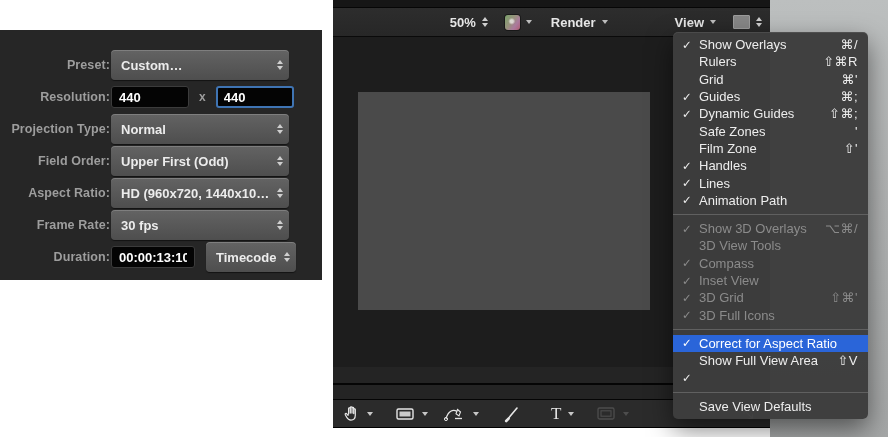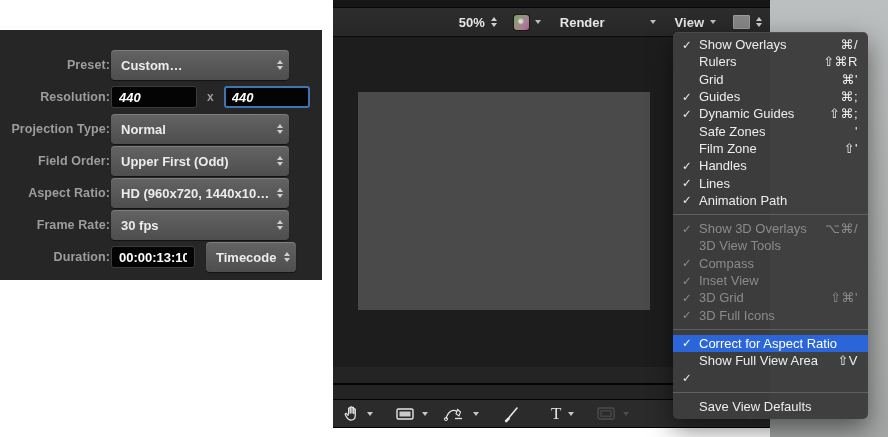--- a/index.html
+++ b/index.html
@@ -41,21 +41,21 @@
   .tri-up{width:0;height:0;border-left:3.5px solid transparent;border-right:3.5px solid transparent;border-bottom:4.5px solid #cfcfcf;margin-bottom:2.5px;}
   .tri-down{width:0;height:0;border-left:3.5px solid transparent;border-right:3.5px solid transparent;border-top:4.5px solid #cfcfcf;}
   .chev-down{width:0;height:0;border-left:3.5px solid transparent;border-right:3.5px solid transparent;border-top:4.5px solid #bdbdbd;margin-left:6px;}
   .text-field{
     height:22px;box-sizing:border-box;background:#040404;
     border:1px solid #3c3c3c;border-radius:3px;
     color:#fff;font-size:13px;font-weight:700;
     font-family:"Liberation Sans",sans-serif;
     padding:0 7px;outline:none;
   }
-  .tf-res{width:86px;font-style:italic;}
+  .tf-res{width:78px;}
   .tf-res.focused{border:2px solid var(--focus-ring,#3f74b3);padding:0 6px;}
   .res-x{color:#9d9d9d;font-size:12px;font-weight:700;margin:0 10px;}
   .tf-duration{width:84px;}
   
   .app{
     position:absolute;left:333px;top:0;width:437px;height:312px;
     background:#4c1d95;display:flex;flex-direction:column;
   }
   .app-topstrip{height:7px;background:#161616;border-bottom:1px solid #060606;flex:none;}
   .canvas-toolbar{
@@ -198,25 +198,25 @@
       <span>50%</span>
       <span class="stepper">
           <span class="tri-up"></span>
           <span class="tri-down"></span>
         </span>
     </div>
     <div class="tb-item" style="margin-right:19px;">
       <span class="color-swatch"></span>
       <span class="chev-down"></span>
     </div>
-    <div class="tb-item" style="margin-right:19px;gap:39px;">
+    <div class="tb-item" style="margin-right:19px;">
       <span>Render</span>
       <span class="chev-down"></span>
     </div>
-    <div class="tb-item" style="margin-right:17px;">
+    <div class="tb-item" style="margin-right:17px;margin-left:48px;">
       <span>View</span>
       <span class="chev-down"></span>
     </div>
     <div class="tb-item">
       <span class="layout-square"></span>
       <span class="stepper">
           <span class="tri-up"></span>
           <span class="tri-down"></span>
         </span>
     </div>

